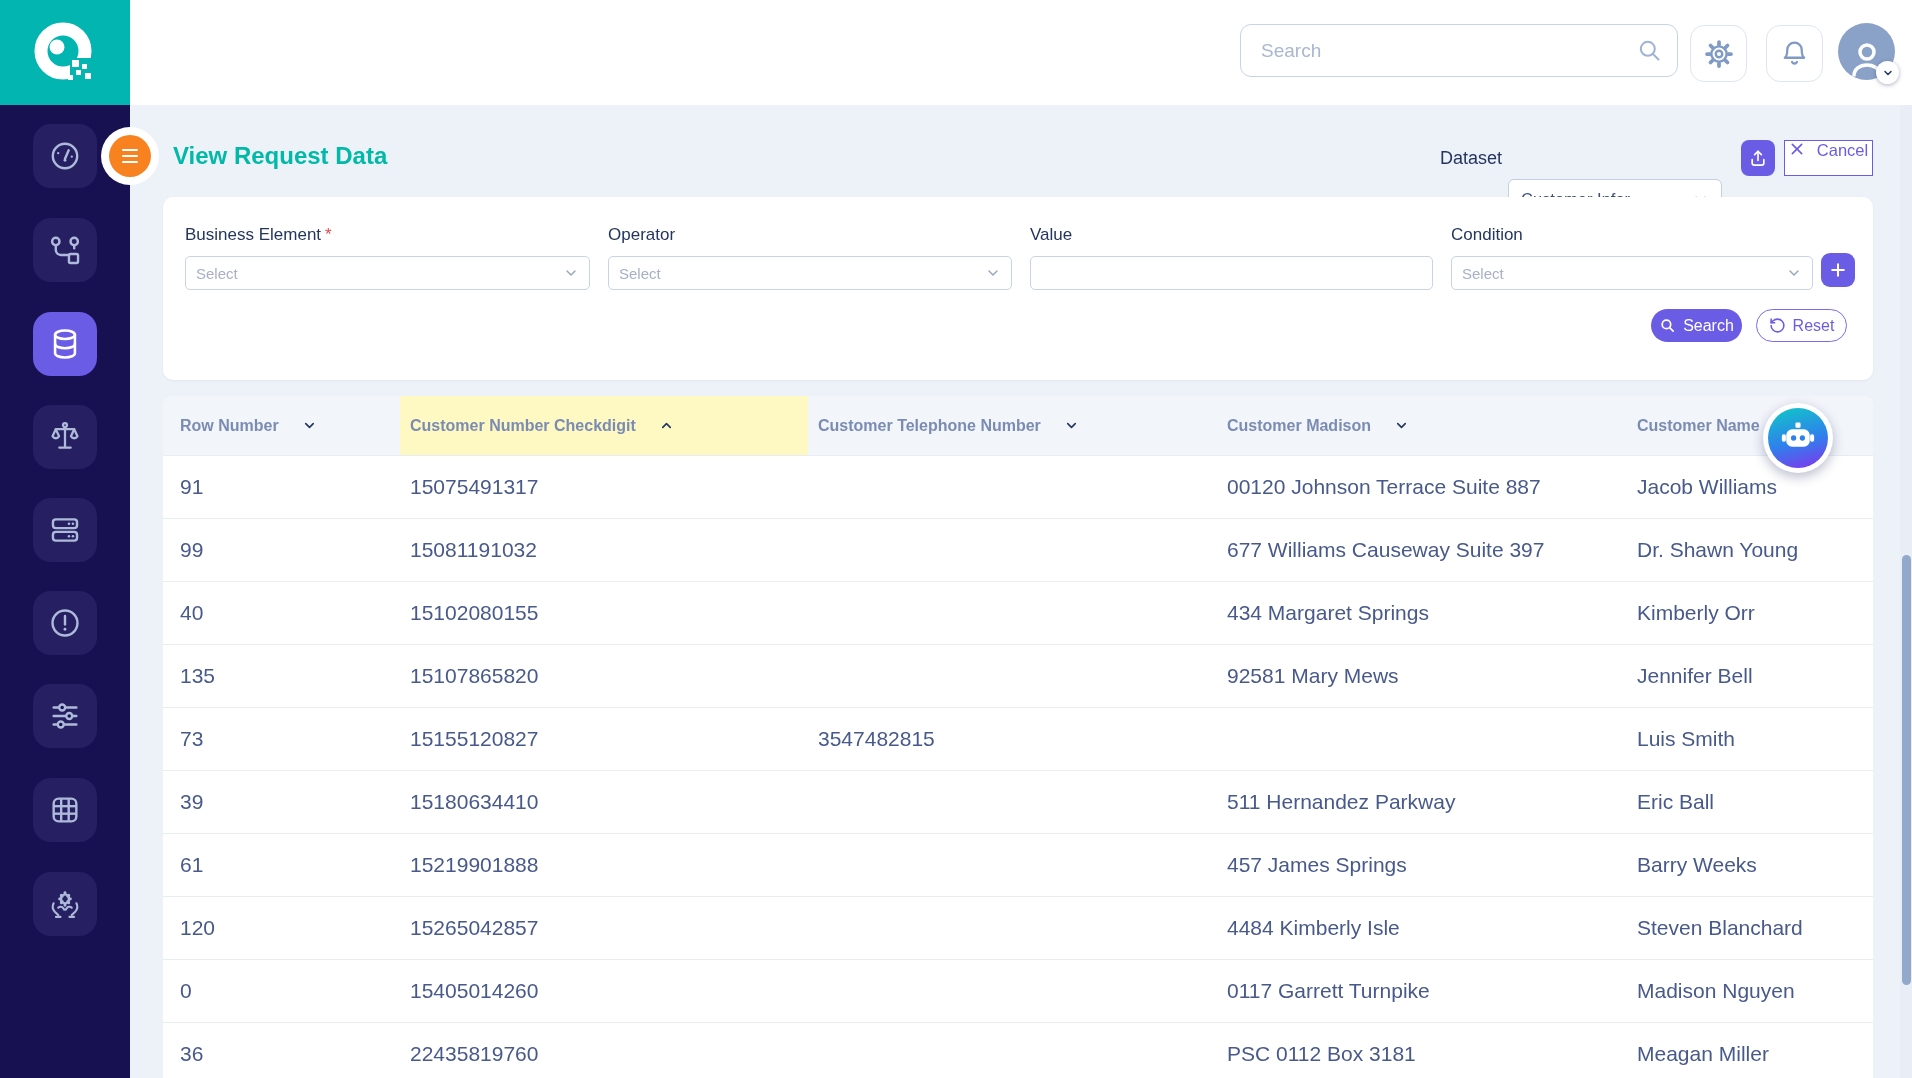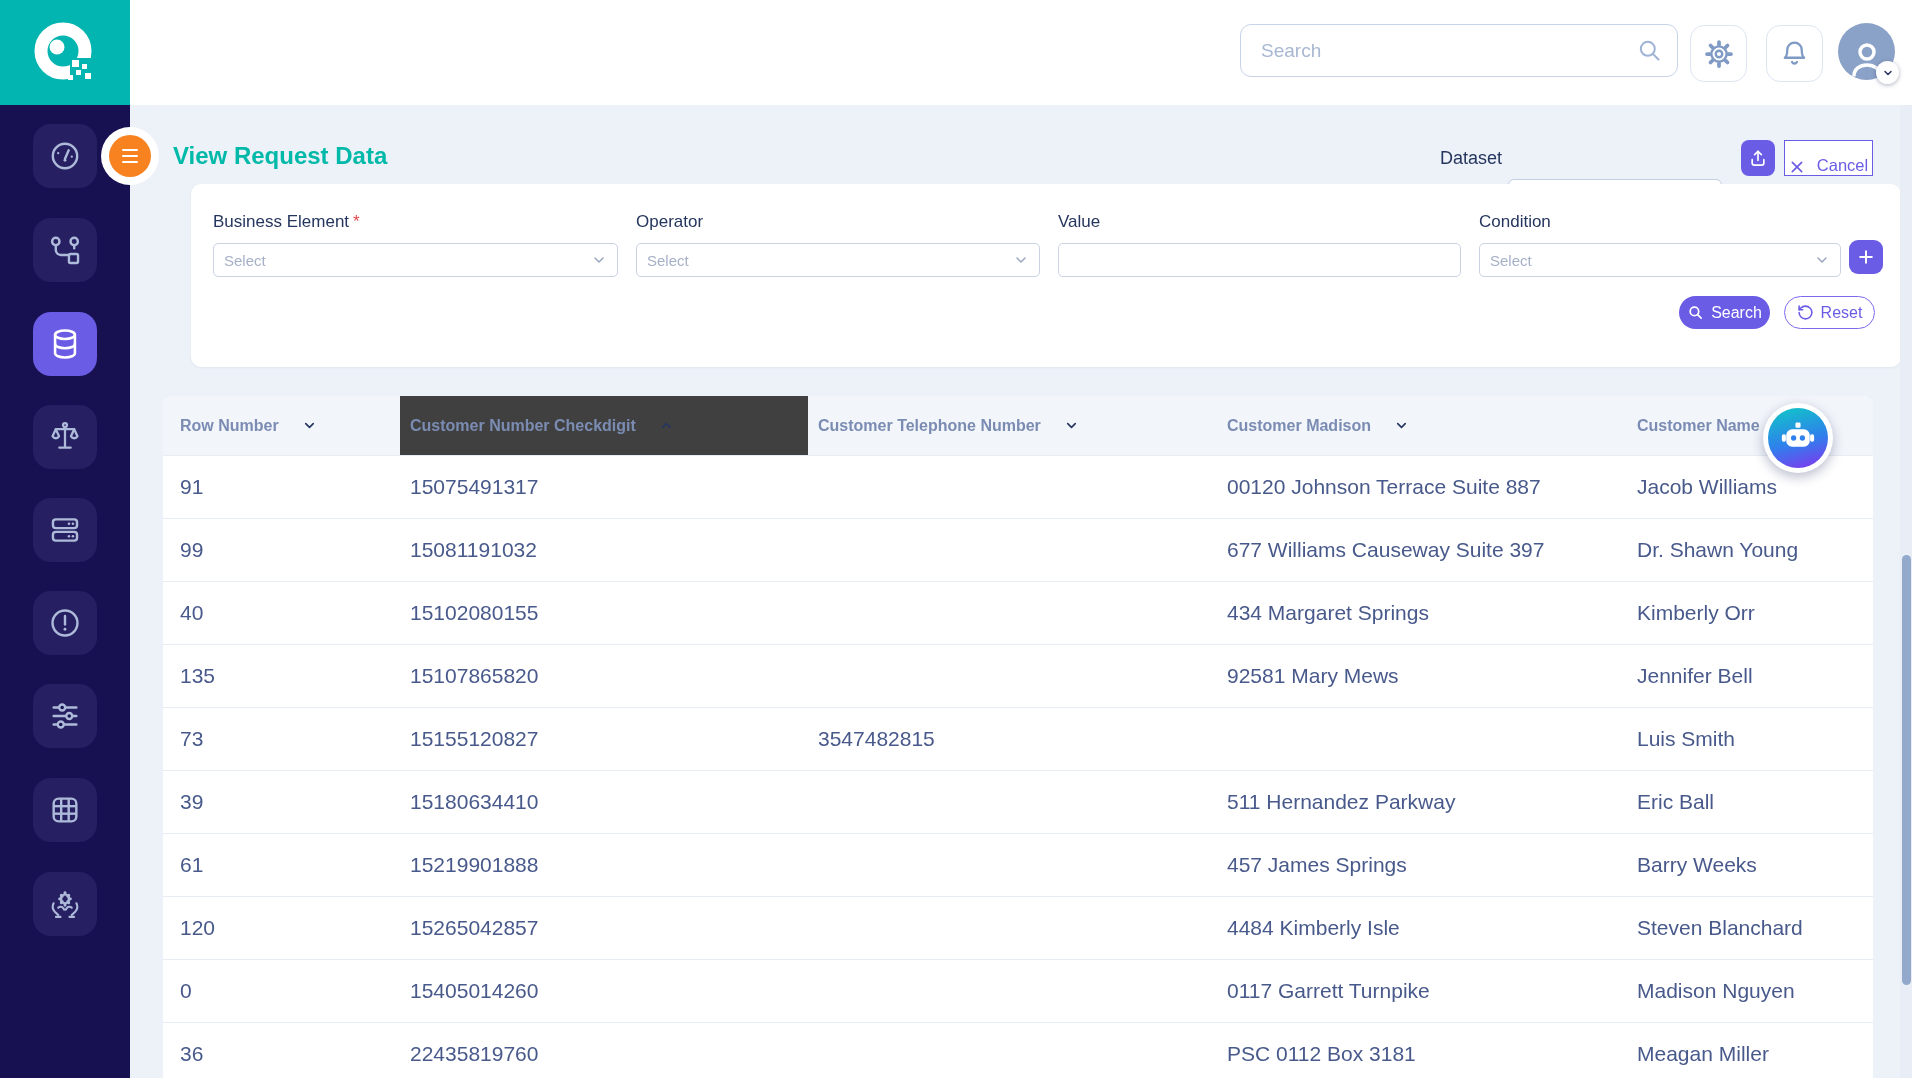--- a/index.html
+++ b/index.html
@@ -40,46 +40,46 @@
   .hamburger i{display:block;width:16px;height:2.6px;background:#fff;border-radius:2px;}
 
   .page-title{position:absolute;left:173px;top:142px;font-size:24px;font-weight:700;color:var(--title_teal,#00b9a8);z-index:4;}
   .dataset-label{position:absolute;left:1440px;top:148px;font-size:18px;color:#25365e;z-index:4;}
   .dataset-select{position:absolute;left:1508px;top:139px;width:214px;height:41px;box-sizing:border-box;background:#fff;
                   border:1px solid #c3cde3;border-radius:6px;display:flex;align-items:center;justify-content:space-between;
                   padding:0 12px;font-size:16.5px;color:#3d4f7a;z-index:4;cursor:pointer;margin-top:40px;}
   .upload-btn{position:absolute;left:1741px;top:140px;width:34px;height:36px;background:var(--accent_purple,#6b5ce5);border-radius:8px;
               display:flex;align-items:center;justify-content:center;z-index:4;cursor:pointer;}
   .cancel-btn{position:absolute;left:1784px;top:140px;width:89px;height:36px;box-sizing:border-box;background:#fff;
-              border:1.5px solid var(--accent_purple,#6b5ce5);border-radius:0;display:flex;align-items:flex-end;justify-content:center;
+              border:1.5px solid var(--accent_purple,#6b5ce5);border-radius:0;display:flex;align-items:flex-start;justify-content:center;
               gap:12px;color:var(--accent_purple,#6b5ce5);font-size:16.5px;z-index:4;cursor:pointer;}
 
   
-  .filter-card{position:absolute;left:163px;top:184px;width:1710px;height:183px;background:#fff;border-radius:10px;
-               box-shadow:0 1px 3px rgba(25,35,80,.05);z-index:4;margin-left:28px;}
+  .filter-card{position:absolute;left:163px;top:197px;width:1710px;height:183px;background:#fff;border-radius:10px;
+               box-shadow:0 1px 3px rgba(25,35,80,.05);z-index:4;}
   .fgroup{position:absolute;top:28px;}
   .fg0{left:22px;width:405px}.fg1{left:445px;width:404px}.fg2{left:867px;width:403px}.fg3{left:1288px;width:362px}
   .flabel{font-size:17px;color:#25365e;margin-bottom:11px;}
   .flabel .req{color:#e5484d;margin-left:4px;}
   .fcontrol{height:34px;box-sizing:border-box;border:1px solid #c9d3e4;border-radius:5px;background:#fff;
             display:flex;align-items:center;justify-content:space-between;padding:0 10px;font-size:15px;color:#a6b0c6;cursor:pointer;}
   .fcontrol input{border:none;outline:none;width:100%;font-size:15px;color:#44557c;font-family:inherit;background:transparent;}
   .plus-btn{position:absolute;left:1658px;top:56px;width:34px;height:34px;border-radius:9px;background:var(--accent_purple,#6b5ce5);
             display:flex;align-items:center;justify-content:center;cursor:pointer;}
   .search-btn{position:absolute;left:1488px;top:112px;width:91px;height:33px;border-radius:17px;background:var(--accent_purple,#6b5ce5);
               color:#fff;font-size:16px;display:flex;align-items:center;justify-content:center;gap:7px;cursor:pointer;}
   .reset-btn{position:absolute;left:1593px;top:112px;width:91px;height:33px;box-sizing:border-box;border-radius:17px;background:#fff;
              border:1.5px solid #7d6aeb;color:var(--accent_purple,#6b5ce5);font-size:16px;display:flex;align-items:center;justify-content:center;gap:7px;cursor:pointer;}
 
   
   .table{position:absolute;left:163px;top:396px;width:1710px;background:#fff;border-radius:10px 10px 0 0;overflow:hidden;z-index:4;}
   .thead{display:grid;grid-template-columns:237px 408px 409px 410px 246px;height:59px;background:#f2f5fa;}
   .th{display:flex;align-items:center;gap:23px;font-size:16px;font-weight:700;color:#7b8cb3;padding-left:10px;height:100%;cursor:pointer;white-space:nowrap;}
   .th.c0{padding-left:17px;}
-  .th.hl{background:#404040;}
+  .th.hl{background:#fef9c3;}
   .tr{display:grid;grid-template-columns:237px 408px 409px 410px 246px;height:62px;align-items:center;border-top:1px solid #e8ecf4;background:#fff;}
   .td{font-size:21px;color:#48598b;padding-left:10px;white-space:nowrap;overflow:hidden;}
   .td.c0{padding-left:17px;}
 
   
   .bot{position:absolute;left:1763px;top:403px;width:70px;height:70px;border-radius:50%;background:#fff;
        box-shadow:0 4px 12px rgba(25,35,90,.3);display:flex;align-items:center;justify-content:center;z-index:8;cursor:pointer;}
   .bot-inner{width:60px;height:60px;border-radius:50%;background:linear-gradient(165deg,#0fc9c6 0%,#2f80ec 55%,#8433ee 100%);
              display:flex;align-items:center;justify-content:center;}
 

